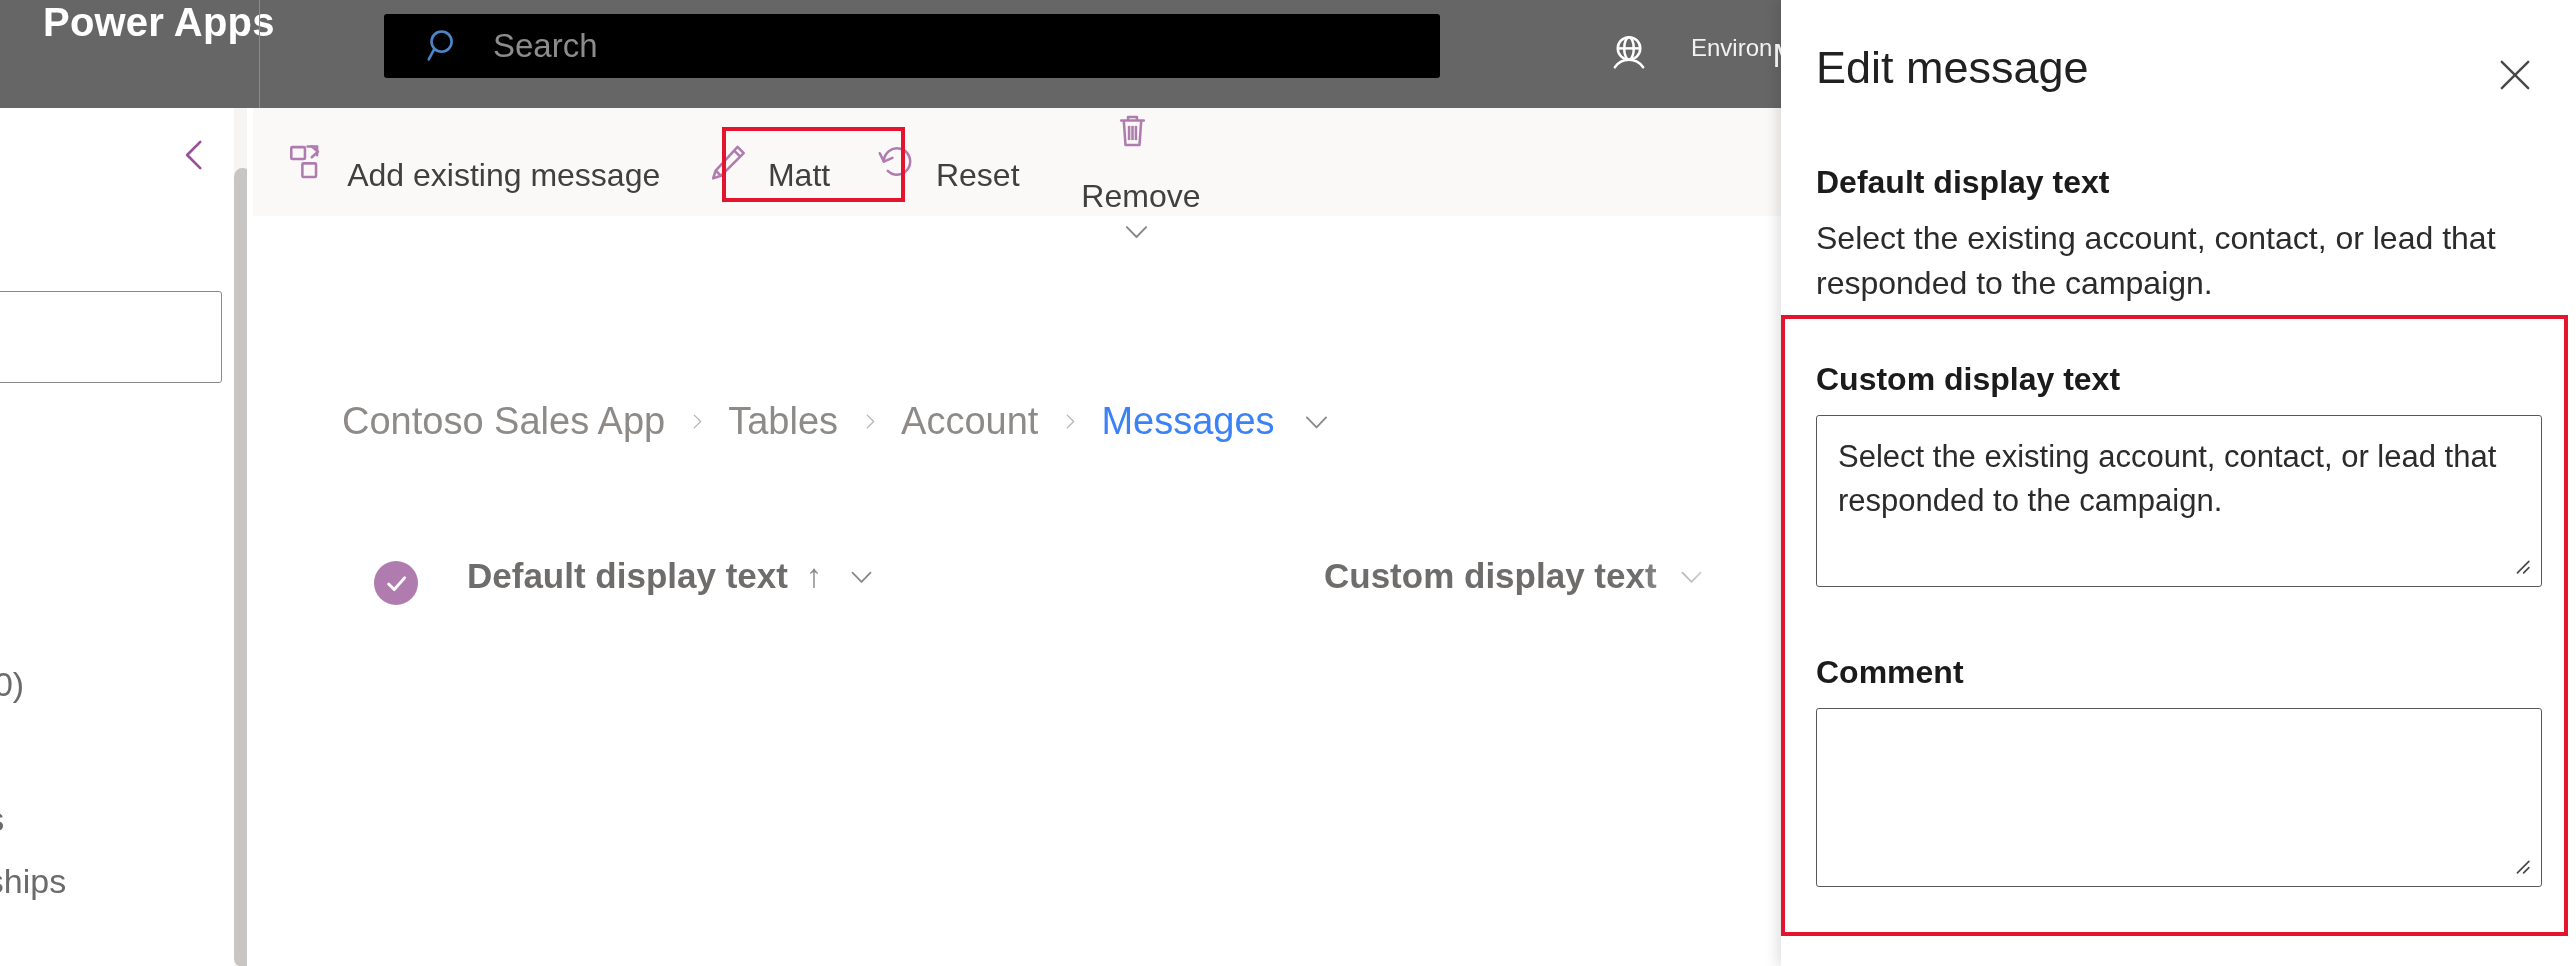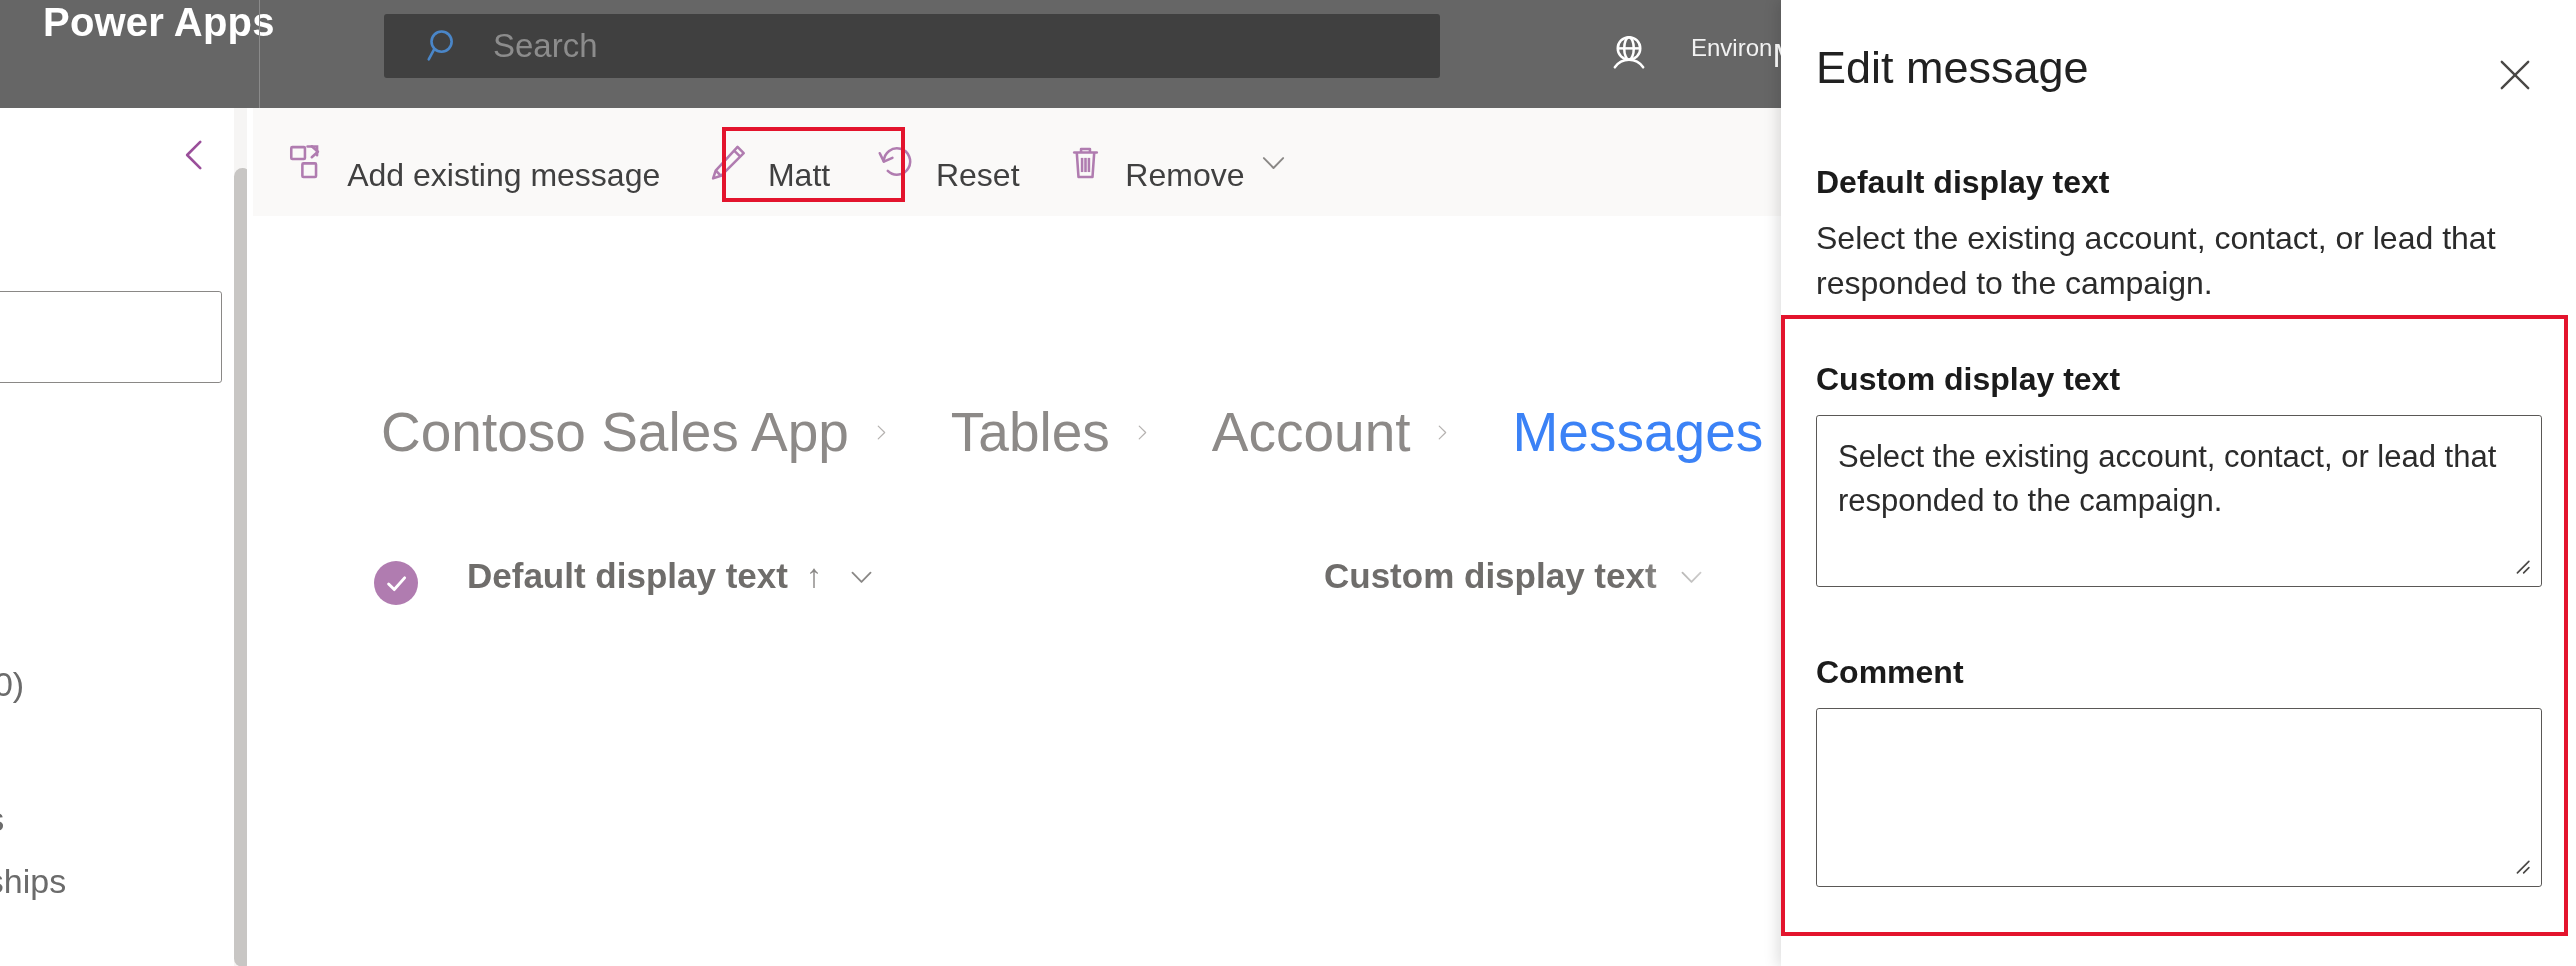--- a/index.html
+++ b/index.html
@@ -40,21 +40,21 @@
   .brand-divider {
     position: absolute;
     left: 259px; top: 0;
     width: 1px; height: 108px;
     background: #8a8a8a;
   }
   .searchbox {
     position: absolute;
     left: 384px; top: 13.5px;
     width: 1056px; height: 64px;
-    background: #404040;
+    background: #000000;
     border-radius: 2.9px;
     display: flex;
     align-items: center;
   }
   .search-icon {
     margin-left: 41px;
     width: 39px; height: 39px;
     flex: 0 0 auto;
     display: flex; align-items: center; justify-content: center;
   }
@@ -193,24 +193,23 @@
 
   
   .breadcrumb {
     position: absolute;
     left: 89px; top: 292px;
     display: flex;
     align-items: center;
     white-space: nowrap;
   }
   .bc-item {
-    font-size: 55px;
+    font-size: 38px;
     color: #8d8a88;
     cursor: default;
-    margin-left: 39px;
   }
   .bc-item.current {
     color: #3b82f6;
   }
   .bc-sep {
     margin: 0 21px;
     width: 21px; height: 33px;
     display: flex; align-items: center; justify-content: center;
   }
   .bc-chevron {
@@ -472,21 +471,21 @@
       <div class="cmd-item" style="margin-left:5.8px;">
         <div class="cmd-icon">
           <svg width="41" height="41" viewBox="0 0 24 24" fill="none" stroke="#b07cb0" stroke-width="1.5">
             <path d="M4.6 11.3a7.7 7.7 0 1 1 2.3 5.6" stroke-linecap="round"></path>
             <polyline points="2.2,6.6 4.6,11.5 9.6,9.3" stroke-linecap="round" stroke-linejoin="round"></polyline>
           </svg>
         </div>
         <div class="cmd-label">Reset</div>
       </div>
 
-      <div class="cmd-item" style="margin-left:5.8px;">
+      <div class="cmd-item" style="margin-left:5.8px;flex-direction:column;">
         <div class="cmd-icon">
           <svg width="41" height="41" viewBox="0 0 24 24" fill="none" stroke="#b07cb0" stroke-width="1.5">
             <path d="M5.4 6.2h13.2" stroke-linecap="round"></path>
             <path d="M9.4 6.2V4.1h5.2v2.1" stroke-linejoin="round"></path>
             <path d="M6.9 6.2l1 14.3h8.2l1-14.3" stroke-linejoin="round"></path>
             <line x1="10" y1="9.3" x2="10" y2="17.6"></line>
             <line x1="12" y1="9.3" x2="12" y2="17.6"></line>
             <line x1="14" y1="9.3" x2="14" y2="17.6"></line>
           </svg>
         </div>

